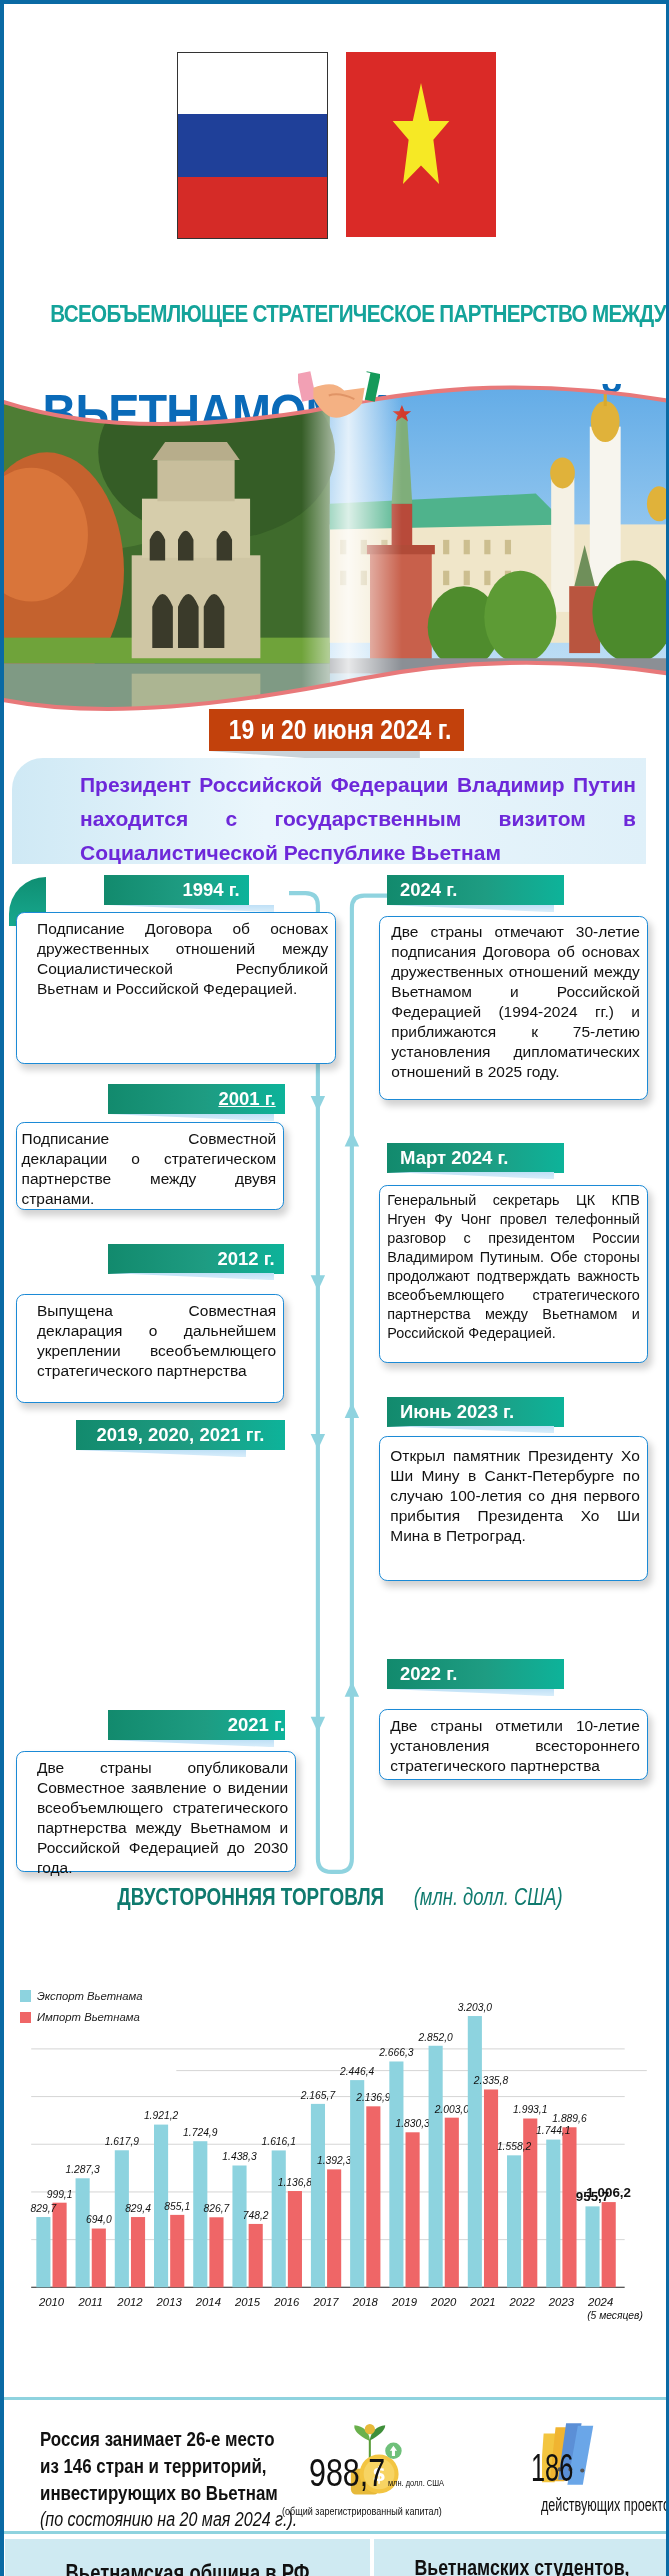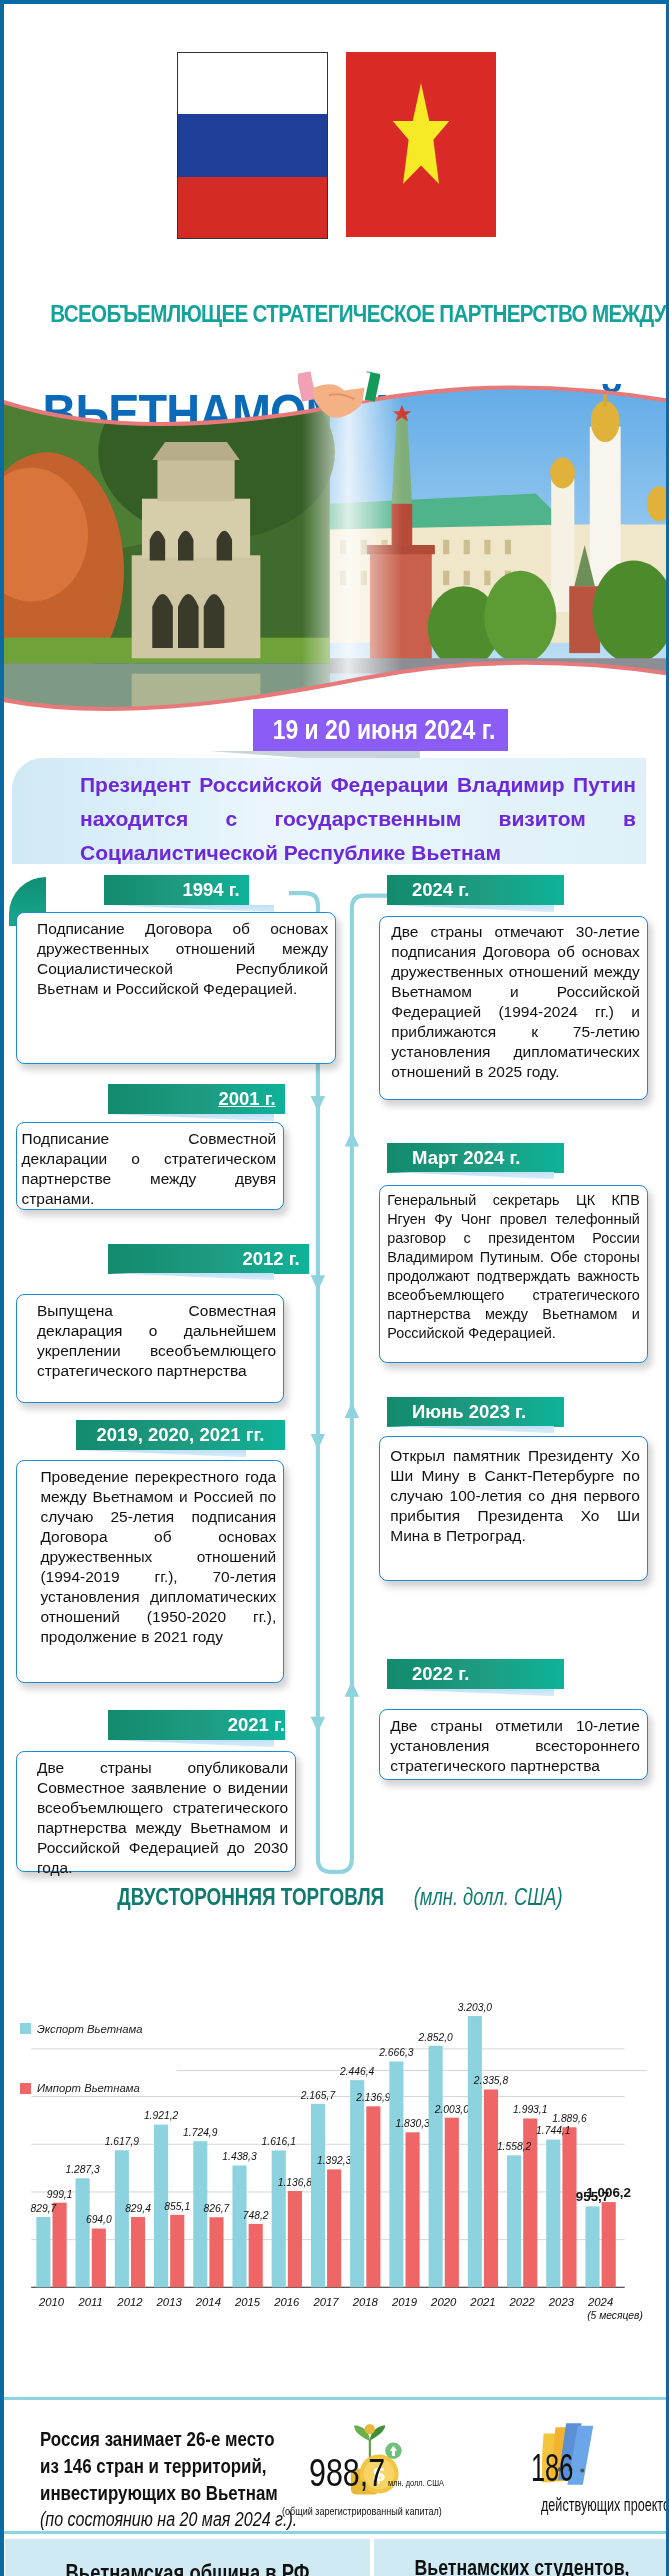--- a/index.html
+++ b/index.html
@@ -25,51 +25,51 @@
   .date-main { left: 0; top: 507px; width: 662px; text-align: center; color: #e8506a; font-weight: bold;
                font-size: 41px; transform: scaleX(0.88); white-space: nowrap; }
   .date-sub { left: 0; top: 588px; width: 662px; text-align: center; color: #e8506a; font-weight: bold;
               font-size: 15.5px; transform: scaleX(0.85); white-space: nowrap; }
 
   
   .banner { left: -4.1px; top: 366px; width: 670px; height: 350px; }
   .handshake { left: 294px; top: 363px; width: 82px; height: 57px; }
 
   
-  .visit-date { left: 205px; top: 705px; width: 255px; height: 42px; background: #8b5cf6; color: #fff;
-                font-weight: bold; font-size: 27px; text-align: center; line-height: 42px; margin-left: 44px; }
+  .visit-date { left: 205px; top: 705px; width: 255px; height: 42px; background: #c2410c; color: #fff;
+                font-weight: bold; font-size: 27px; text-align: center; line-height: 42px; }
   .visit-date span { display: inline-block; transform: scaleX(0.85); white-space: nowrap; }
   .visit-tail { left: 205px; top: 747px; width: 216px; height: 15.5px; }
   .visit-box { left: 7.7px; top: 754px; width: 634px; height: 106px;
                background: linear-gradient(90deg, #cfe9f5 0%, #eaf6fc 40%, #dff0f9 100%);
                border-radius: 31px 0 0 0; }
   .visit-text { left: 76px; top: 764px; width: 556px; color: #6d28d9; font-weight: bold; font-size: 21px;
                 line-height: 34px; text-align: justify; text-align-last: left; }
   .visit-accent { left: 5.2px; top: 873px; width: 37px; height: 49px; background: linear-gradient(180deg,#0f8f72,#17a88f);
                   border-radius: 37px 0 0 0; }
 
   
   .tl-line { left: 0; top: 0; width: 670px; height: 2759px; pointer-events: none; }
   .label { position: absolute; height: 30px; color: #fff; font-weight: bold; font-size: 18.5px; line-height: 30px;
            background: linear-gradient(90deg, #128a6d 0%, #1e9c82 55%, #0db39a 100%); white-space: nowrap; }
   .label.left { text-align: right; padding-right: 9.3px; }
-  .label.right { text-align: left; padding-left: 25px; }
+  .label.right { text-align: left; padding-left: 13px; }
   .label-tail { position: absolute; height: 7.2px; background: linear-gradient(180deg,#bfe0f6,#d9eefb); clip-path: polygon(0 0,100% 0,100% 100%,0 0); }
   .card { position: absolute; background: #fff; border: 1.5px solid #1b8ad6; border-radius: 8.2px;
           box-shadow: 3.1px 5.2px 7.2px rgba(0,0,0,0.18); padding: 6.2px 7.2px 6.2px 19.6px; font-size: 15.5px; line-height: 20px;
           text-align: justify; color: #111; }
   .card.right { padding: 5.2px 7.2px 5.2px 10.3px; }
   .card.tight { padding-left: 4.1px; }
 
   
   .chart-title { left: 0; top: 1880px; width: 662px; text-align: center; white-space: nowrap; }
   .chart-title .main { color: #0f7a6e; font-weight: bold; font-size: 23px; display: inline-block; transform: scaleX(0.82); }
   .chart-title .unit { color: #0f7a6e; font-style: italic; font-size: 23px; display: inline-block; transform: scaleX(0.8); margin-left: -20.6px; }
   .legend { left: 15.5px; top: 1976px; }
-  .legend-item { display: flex; align-items: center; height: 21.6px; font-style: italic; font-size: 11.3px; color: #222; margin-top: 38px; }
+  .legend-item { display: flex; align-items: flex-end; height: 21.6px; font-style: italic; font-size: 11.3px; color: #222; }
   .legend-swatch { width: 11.3px; height: 11.3px; margin-right: 6.2px; }
   .chart-svg { left: 0; top: 1906px; }
 
   
   .invest-band { left: -4.1px; top: 2393px; width: 670px; height: 3.1px; background: #8fd3df; }
   .invest-band.b2 { top: 2527px; }
   .invest-text { left: 36px; top: 2421px; width: 247px; font-weight: bold; font-size: 20.6px; line-height: 27px; }
   .invest-text .l { display: block; transform: scaleX(0.82); transform-origin: left; white-space: nowrap; }
   .invest-text .note { font-weight: normal; font-style: italic; font-size: 19.6px; }
   .capital { left: 305px; top: 2447px; text-align: left; }
@@ -221,27 +221,26 @@
   </svg>
 
   <div class="label left" style="left:100px; top:871px; width:145px;">1994 г.</div>
   <div class="label-tail" style="left:104px; top:901px; width:166px;"></div>
   <div class="card" style="left:12.4px; top:908px; width:320px; height:152px;">Подписание Договора об основах дружественных отношений между Социалистической Республикой Вьетнам и Российской Федерацией.</div>
 
   <div class="label left" style="left:104px; top:1080px; width:177px;text-decoration:underline;">2001 г.</div>
   <div class="label-tail" style="left:104px; top:1110px; width:166px;"></div>
   <div class="card tight" style="left:12.4px; top:1118px; width:268px; height:88px;">Подписание Совместной декларации о стратегическом партнерстве между двувя странами.</div>
 
-  <div class="label left" style="left:104px; top:1240px; width:201px;">2012 г.</div>
+  <div class="label left" style="left:104px; top:1240px; width:176px;">2012 г.</div>
   <div class="label-tail" style="left:104px; top:1269px; width:166px;"></div>
   <div class="card" style="left:12.4px; top:1290px; width:268px; height:109px;">Выпущена Совместная декларация о дальнейшем укреплении всеобъемлющего стратегического партнерства</div>
 
   <div class="label left" style="left:72px; top:1416px; width:209px; padding-right:20.6px;">2019, 2020, 2021 гг.</div>
   <div class="label-tail" style="left:72px; top:1446px; width:170px;"></div>
-  <div class="card" style="left:12.4px; top:1456px; width:268px; height:223px; padding-left:23px;">Проведение перекрестного года между Вьетнамом и Россией по случаю 25-летия подписания Договора об основах дружественных отношений (1994-2019 гг.), 70-летия установления дипломатических отношений (1950-2020 гг.), продолжение в 2021 году</div>
 
   <div class="label left" style="left:104px; top:1706px; width:177px; padding-right:0;">2021 г.</div>
   <div class="label-tail" style="left:104px; top:1736px; width:166px;"></div>
   <div class="card" style="left:12.4px; top:1747px; width:280px; height:121px;">Две страны опубликовали Совместное заявление о видении всеобъемлющего стратегического партнерства между Вьетнамом и Российской Федерацией до 2030 года.</div>
 
   <div class="label right" style="left:383px; top:871px; width:177px;">2024 г.</div>
   <div class="label-tail" style="left:383px; top:901px; width:167px;"></div>
   <div class="card right" style="left:375px; top:912px; width:269px; height:184px; padding-left:11.3px;">Две страны отмечают 30-летие подписания Договора об основах дружественных отношений между Вьетнамом и Российской Федерацией (1994-2024 гг.) и приближаются к 75-летию установления дипломатических отношений в 2025 году.</div>
 
   <div class="label right" style="left:383px; top:1139px; width:177px;">Март 2024 г.</div>

